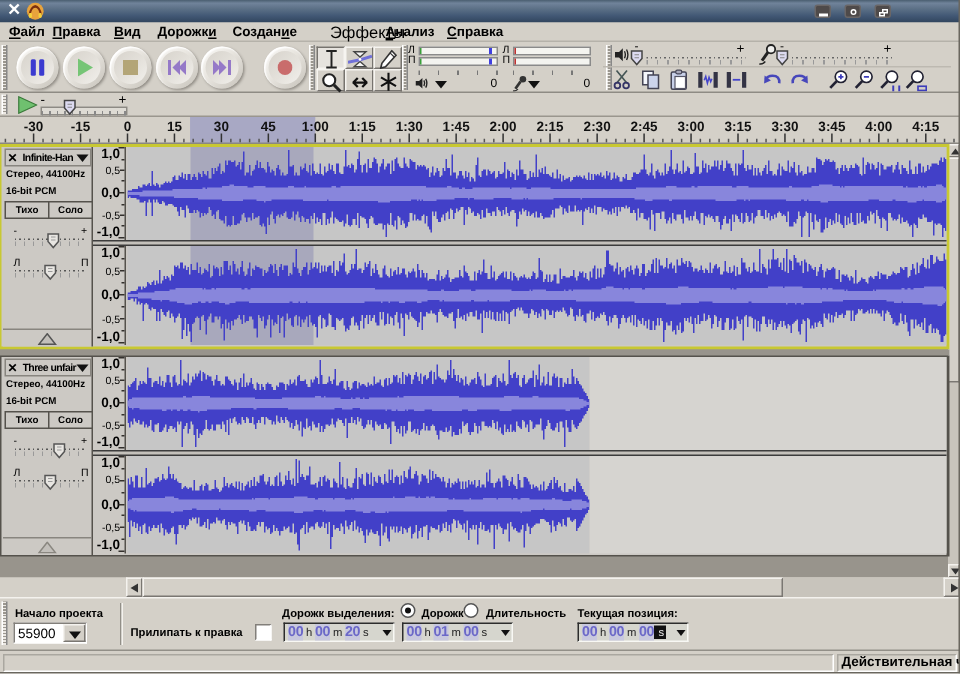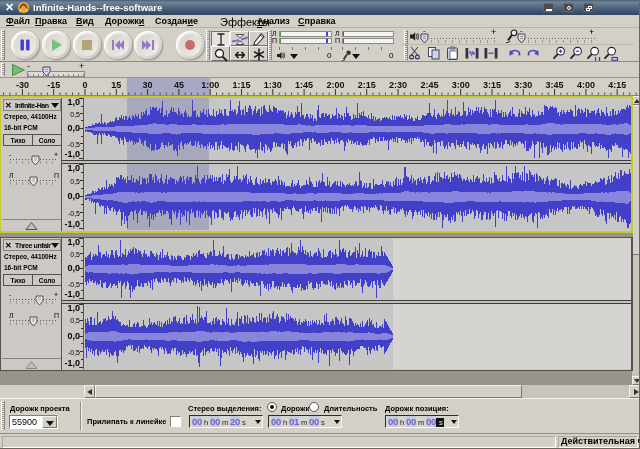--- a/index.html
+++ b/index.html
@@ -11,21 +11,20 @@
 </style></head><body>
 <div id="app">
     <div class="abs" style="left:0;top:0;width:640px;height:15px;background:linear-gradient(180deg,#4a5e70 0%,#70839a 14%,#5d7187 38%,#425875 70%,#31455e 100%)">
 <div class="abs" style="left:3px;top:1px;width:13px;height:13px;color:#fff;font-weight:bold;font-size:11px;line-height:13px;text-align:center">✕</div>
 <svg style="left:17px;top:1px" width="13" height="13" viewBox="0 0 13 13">
         <circle cx="6.5" cy="6.5" r="5.6" fill="#e8a33c"></circle>
         <path d="M2 9 Q3 3 6.5 2.4 Q10 3 11 9 L9.5 9 Q9 4.5 6.5 4.2 Q4 4.5 3.5 9 Z" fill="#7a3010"></path>
         <rect x="2.2" y="7.6" width="2.1" height="3.2" rx="0.8" fill="#f4d23c"></rect>
         <rect x="8.7" y="7.6" width="2.1" height="3.2" rx="0.8" fill="#f4d23c"></rect>
       </svg>
-<div class="abs" style="left:33px;top:2px;color:#fff;font-weight:bold;font-size:9.5px">Infinite-Hands--free-software</div>
 <div class="abs" style="left:543px;top:3px;width:11px;height:9px;background:#4e4a4a;border:1px solid #6a6666;border-radius:2px">
         <div class="abs" style="left:2px;top:5px;width:6px;height:2px;background:#fff"></div>
       </div>
 <div class="abs" style="left:563px;top:3px;width:11px;height:9px;background:#4e4a4a;border:1px solid #6a6666;border-radius:2px">
         <div class="abs" style="left:3px;top:2px;width:4px;height:4px;border:1.5px solid #fff;border-radius:50%"></div>
       </div>
 <div class="abs" style="left:583px;top:3px;width:11px;height:9px;background:#4e4a4a;border:1px solid #6a6666;border-radius:2px">
         <div class="abs" style="left:4px;top:1.5px;width:4px;height:3.5px;border:1px solid #fff"></div>
         <div class="abs" style="left:2px;top:3.5px;width:4px;height:3.5px;border:1px solid #fff;background:#4e4a4a"></div>
       </div>
@@ -479,47 +478,47 @@
 <div class="abs tbtn" style="left:84px;top:0;width:11px;height:13px">
         <div class="abs" style="left:2px;top:3px;width:0;height:0;border-top:3.5px solid transparent;border-bottom:3.5px solid transparent;border-right:5px solid #333"></div>
       </div>
 <div class="abs tbtn" style="left:95px;top:0;width:427px;height:13px"></div>
 <div class="abs tbtn" style="left:629px;top:0;width:11px;height:13px">
         <div class="abs" style="left:4px;top:3px;width:0;height:0;border-top:3.5px solid transparent;border-bottom:3.5px solid transparent;border-left:5px solid #333"></div>
       </div>
 </div>
     <div class="abs" style="left:0;top:398px;width:640px;height:35px;background:#d4d0c8;border-top:1px solid #f4f2ee"></div>
     <div class="grip" style="left:1px;top:401px;height:29px"></div>
-    <div class="abs" style="left:10px;top:404px;font-size:7.5px;font-weight:bold">Дорожк проекта</div>
+    <div class="abs" style="left:10px;top:404px;font-size:7.5px;font-weight:bold">Начало проекта</div>
     <div class="abs" style="left:9px;top:415px;width:49px;height:14px">
 <div class="abs sunk" style="left:0;top:0;width:49px;height:14px;background:#fff"></div>
 <div class="abs" style="left:3px;top:2px;font-size:9px">55900</div>
 <div class="abs tbtn" style="left:33px;top:1px;width:15px;height:12px;background:#d4d0c8">
         <div class="abs" style="left:3px;top:4px;width:0;height:0;border-left:4.5px solid transparent;border-right:4.5px solid transparent;border-top:5px solid #111"></div>
       </div>
 </div>
     <div class="abs" style="left:80px;top:402px;width:1px;height:28px;background:#928f88"></div>
     <div class="abs" style="left:81px;top:402px;width:1px;height:28px;background:#f4f2ee"></div>
-    <div class="abs" style="left:87px;top:417px;font-size:7.5px;font-weight:bold">Прилипать к линейке</div>
+    <div class="abs" style="left:87px;top:417px;font-size:7.5px;font-weight:bold">Прилипать к правка</div>
     <div class="abs sunk" style="left:170px;top:416px;width:11px;height:11px;background:#fff"></div>
-    <div class="abs" style="left:188px;top:404px;font-size:7.5px;font-weight:bold">Стерео выделения:</div>
+    <div class="abs" style="left:188px;top:404px;font-size:7.5px;font-weight:bold">Дорожк выделения:</div>
     <div class="abs" style="left:267px;top:402px;width:10px;height:10px;border-radius:50%;background:#fff;border:1px solid #555"></div>
 <div class="abs" style="left:270px;top:405px;width:4px;height:4px;border-radius:50%;background:#111"></div>
 <div class="abs" style="left:281px;top:404px;font-size:7.5px;font-weight:bold">Дорожк</div>
 <div class="abs" style="left:309px;top:402px;width:10px;height:10px;border-radius:50%;background:#fff;border:1px solid #555"></div>
 <div class="abs" style="left:324px;top:404px;font-size:7.5px;font-weight:bold">Длительность</div>
     <div class="abs" style="left:189px;top:415px;width:74px;height:13px;background:#d6d6ce;border-top:1.5px solid #2c2c2c;border-left:1.5px solid #2c2c2c;border-right:1px solid #f8f8f4;border-bottom:1px solid #f8f8f4">
       <div class="abs" style="left:2px;top:0px;font-size:7.5px;color:#222;white-space:nowrap;line-height:11px;letter-spacing:-0.2px"><span style="font-size:9.5px;font-weight:bold;color:#6b68c8;background:#c8c8de">00</span><span> h </span><span style="font-size:9.5px;font-weight:bold;color:#6b68c8;background:#c8c8de">00</span><span> m </span><span style="font-size:9.5px;font-weight:bold;color:#6b68c8;background:#c8c8de">20</span><span style="color:#222"> s</span></div>
       <div class="abs" style="right:1px;top:4px;width:0;height:0;border-left:3.5px solid transparent;border-right:3.5px solid transparent;border-top:4.5px solid #111"></div>
     </div>
     <div class="abs" style="left:268px;top:415px;width:74px;height:13px;background:#d6d6ce;border-top:1.5px solid #2c2c2c;border-left:1.5px solid #2c2c2c;border-right:1px solid #f8f8f4;border-bottom:1px solid #f8f8f4">
       <div class="abs" style="left:2px;top:0px;font-size:7.5px;color:#222;white-space:nowrap;line-height:11px;letter-spacing:-0.2px"><span style="font-size:9.5px;font-weight:bold;color:#6b68c8;background:#c8c8de">00</span><span> h </span><span style="font-size:9.5px;font-weight:bold;color:#6b68c8;background:#c8c8de">01</span><span> m </span><span style="font-size:9.5px;font-weight:bold;color:#6b68c8;background:#c8c8de">00</span><span style="color:#222"> s</span></div>
       <div class="abs" style="right:1px;top:4px;width:0;height:0;border-left:3.5px solid transparent;border-right:3.5px solid transparent;border-top:4.5px solid #111"></div>
     </div>
-    <div class="abs" style="left:385px;top:404px;font-size:7.5px;font-weight:bold">Дорожк позиция:</div>
+    <div class="abs" style="left:385px;top:404px;font-size:7.5px;font-weight:bold">Текущая позиция:</div>
     <div class="abs" style="left:385px;top:415px;width:74px;height:13px;background:#d6d6ce;border-top:1.5px solid #2c2c2c;border-left:1.5px solid #2c2c2c;border-right:1px solid #f8f8f4;border-bottom:1px solid #f8f8f4">
       <div class="abs" style="left:2px;top:0px;font-size:7.5px;color:#222;white-space:nowrap;line-height:11px;letter-spacing:-0.2px"><span style="font-size:9.5px;font-weight:bold;color:#6b68c8;background:#c8c8de">00</span><span> h </span><span style="font-size:9.5px;font-weight:bold;color:#6b68c8;background:#c8c8de">00</span><span> m </span><span style="font-size:9.5px;font-weight:bold;color:#6b68c8;background:#c8c8de">00</span><span style="background:#111;color:#eee;padding:0 1px"> s</span></div>
       <div class="abs" style="right:1px;top:4px;width:0;height:0;border-left:3.5px solid transparent;border-right:3.5px solid transparent;border-top:4.5px solid #111"></div>
     </div>
     <div class="abs" style="left:0;top:433px;width:640px;height:16px;background:#d4d0c8;border-top:1px solid #928f88">
 <div class="abs" style="left:2px;top:2px;width:554px;height:12px;border:1px solid #aaa7a0;border-right:1px solid #fff;border-bottom:1px solid #fff"></div>
 <div class="abs" style="left:558px;top:2px;width:80px;height:12px;border:1px solid #aaa7a0;border-right:1px solid #fff;border-bottom:1px solid #fff"></div>
 <div class="abs" style="left:561px;top:2px;font-size:9px;font-weight:bold;white-space:nowrap">Действительная ч</div>
 </div>
     <div class="abs" style="left:639px;top:0;width:1px;height:449px;background:#6a675f"></div>

